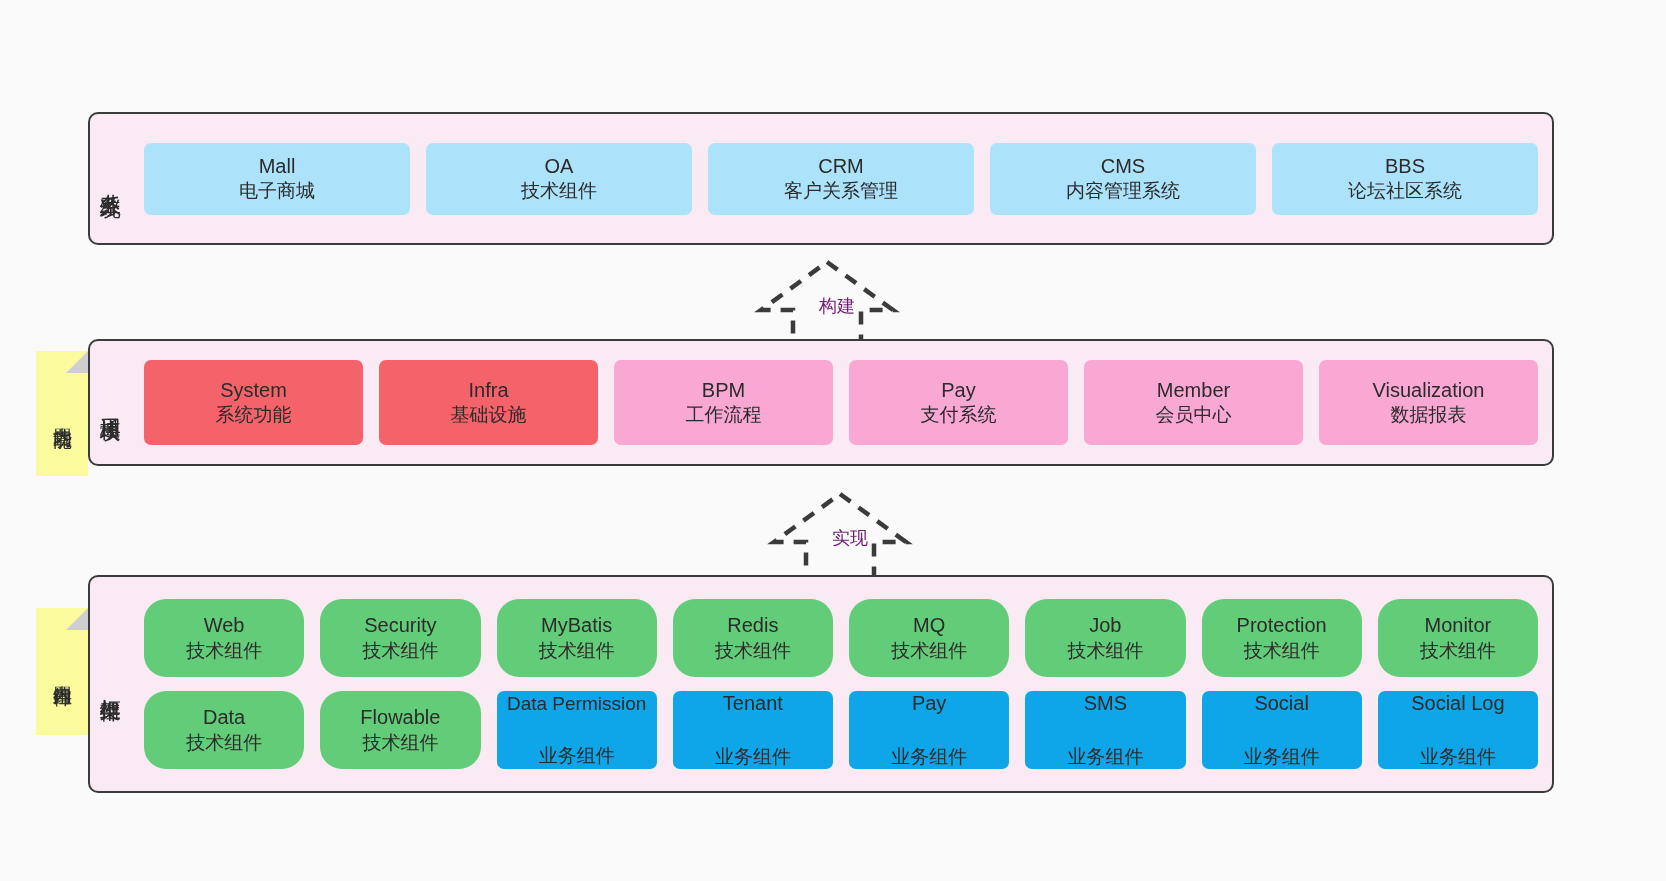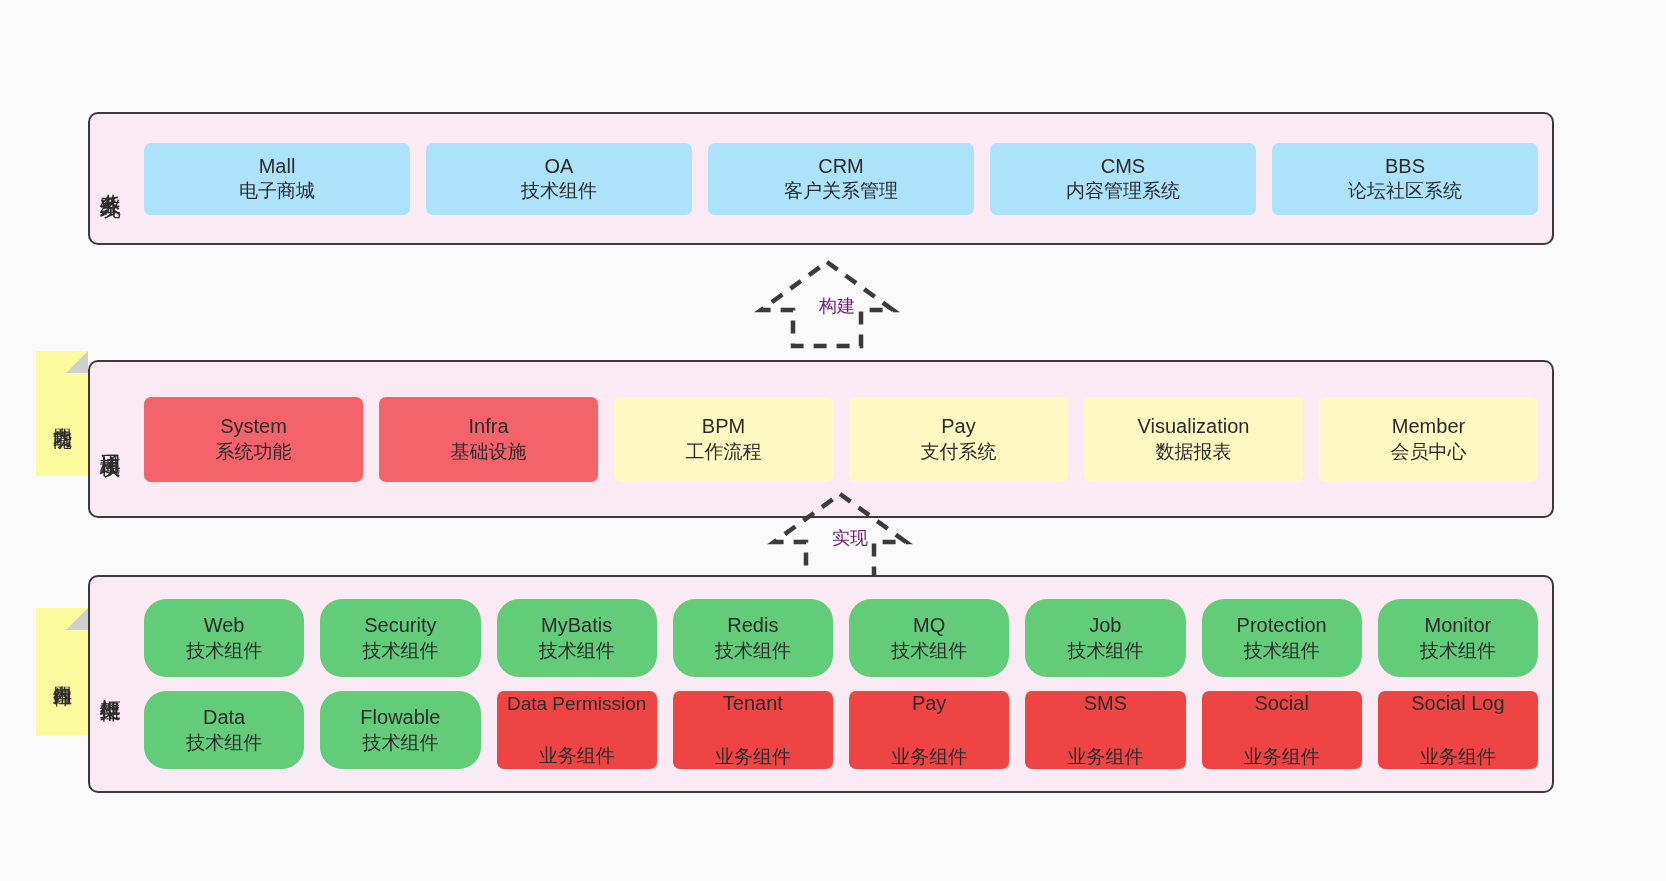--- a/index.html
+++ b/index.html
@@ -64,27 +64,27 @@
     box-sizing:border-box;
     line-height:1.28;
     color:#2b2b2b;
   }
   .box .l1{font-size:20px;}
   .box .l2{font-size:19px;}
   .box.three .l1{font-size:19px;}
 
   .c-blue        {background:#ace3fb;}
   .c-red         {background:#f4626a;}
-  .c-pink        {background:#fef9c3;}
+  .c-pink        {background:#f9a8d4;}
   .c-green       {background:#63cc79;border-radius:22px;}
-  .c-greenlight  {background:#ef4444;gap:28px;}
+  .c-greenlight  {background:#0ea5e9;gap:28px;}
 
   
   #layer-business {left:88px;  top:112px; width:1466px; height:133px;}
-  #layer-common   {left:88px;  top:360px; width:1466px; height:158px;}
+  #layer-common   {left:88px;  top:339px; width:1466px; height:127px;}
   #layer-framework{left:88px;  top:575px; width:1466px; height:218px;}
 
   #layer-business  .box{height:72px;}
   #layer-common    .box{height:85px;}
   #layer-framework .box{height:78px;}
 
   
   .note{
     position:absolute;
     width:52px;
@@ -199,27 +199,27 @@
           <span class="l1">BPM</span>
           <span class="l2">工作流程</span>
         </div>
 
         <div class="box c-pink">
           <span class="l1">Pay</span>
           <span class="l2">支付系统</span>
         </div>
 
         <div class="box c-pink">
+          <span class="l1">Member</span>
+          <span class="l2">会员中心</span>
+        </div>
+
+        <div class="box c-pink">
           <span class="l1">Visualization</span>
           <span class="l2">数据报表</span>
-        </div>
-
-        <div class="box c-pink">
-          <span class="l1">Member</span>
-          <span class="l2">会员中心</span>
         </div>
 
       </div>
     </div>
   </div>
 
   <div class="arrow" id="arrow-impl">
     <svg width="140" height="90" viewBox="0 0 140 90" fill="none">
       <path d="M70 4 L136 52 L104 52 L104 88 L36 88 L36 52 L4 52 Z" stroke="#3b3b3b" stroke-width="4.5" stroke-dasharray="13 10" stroke-linejoin="miter" fill="none"></path>
     </svg>

